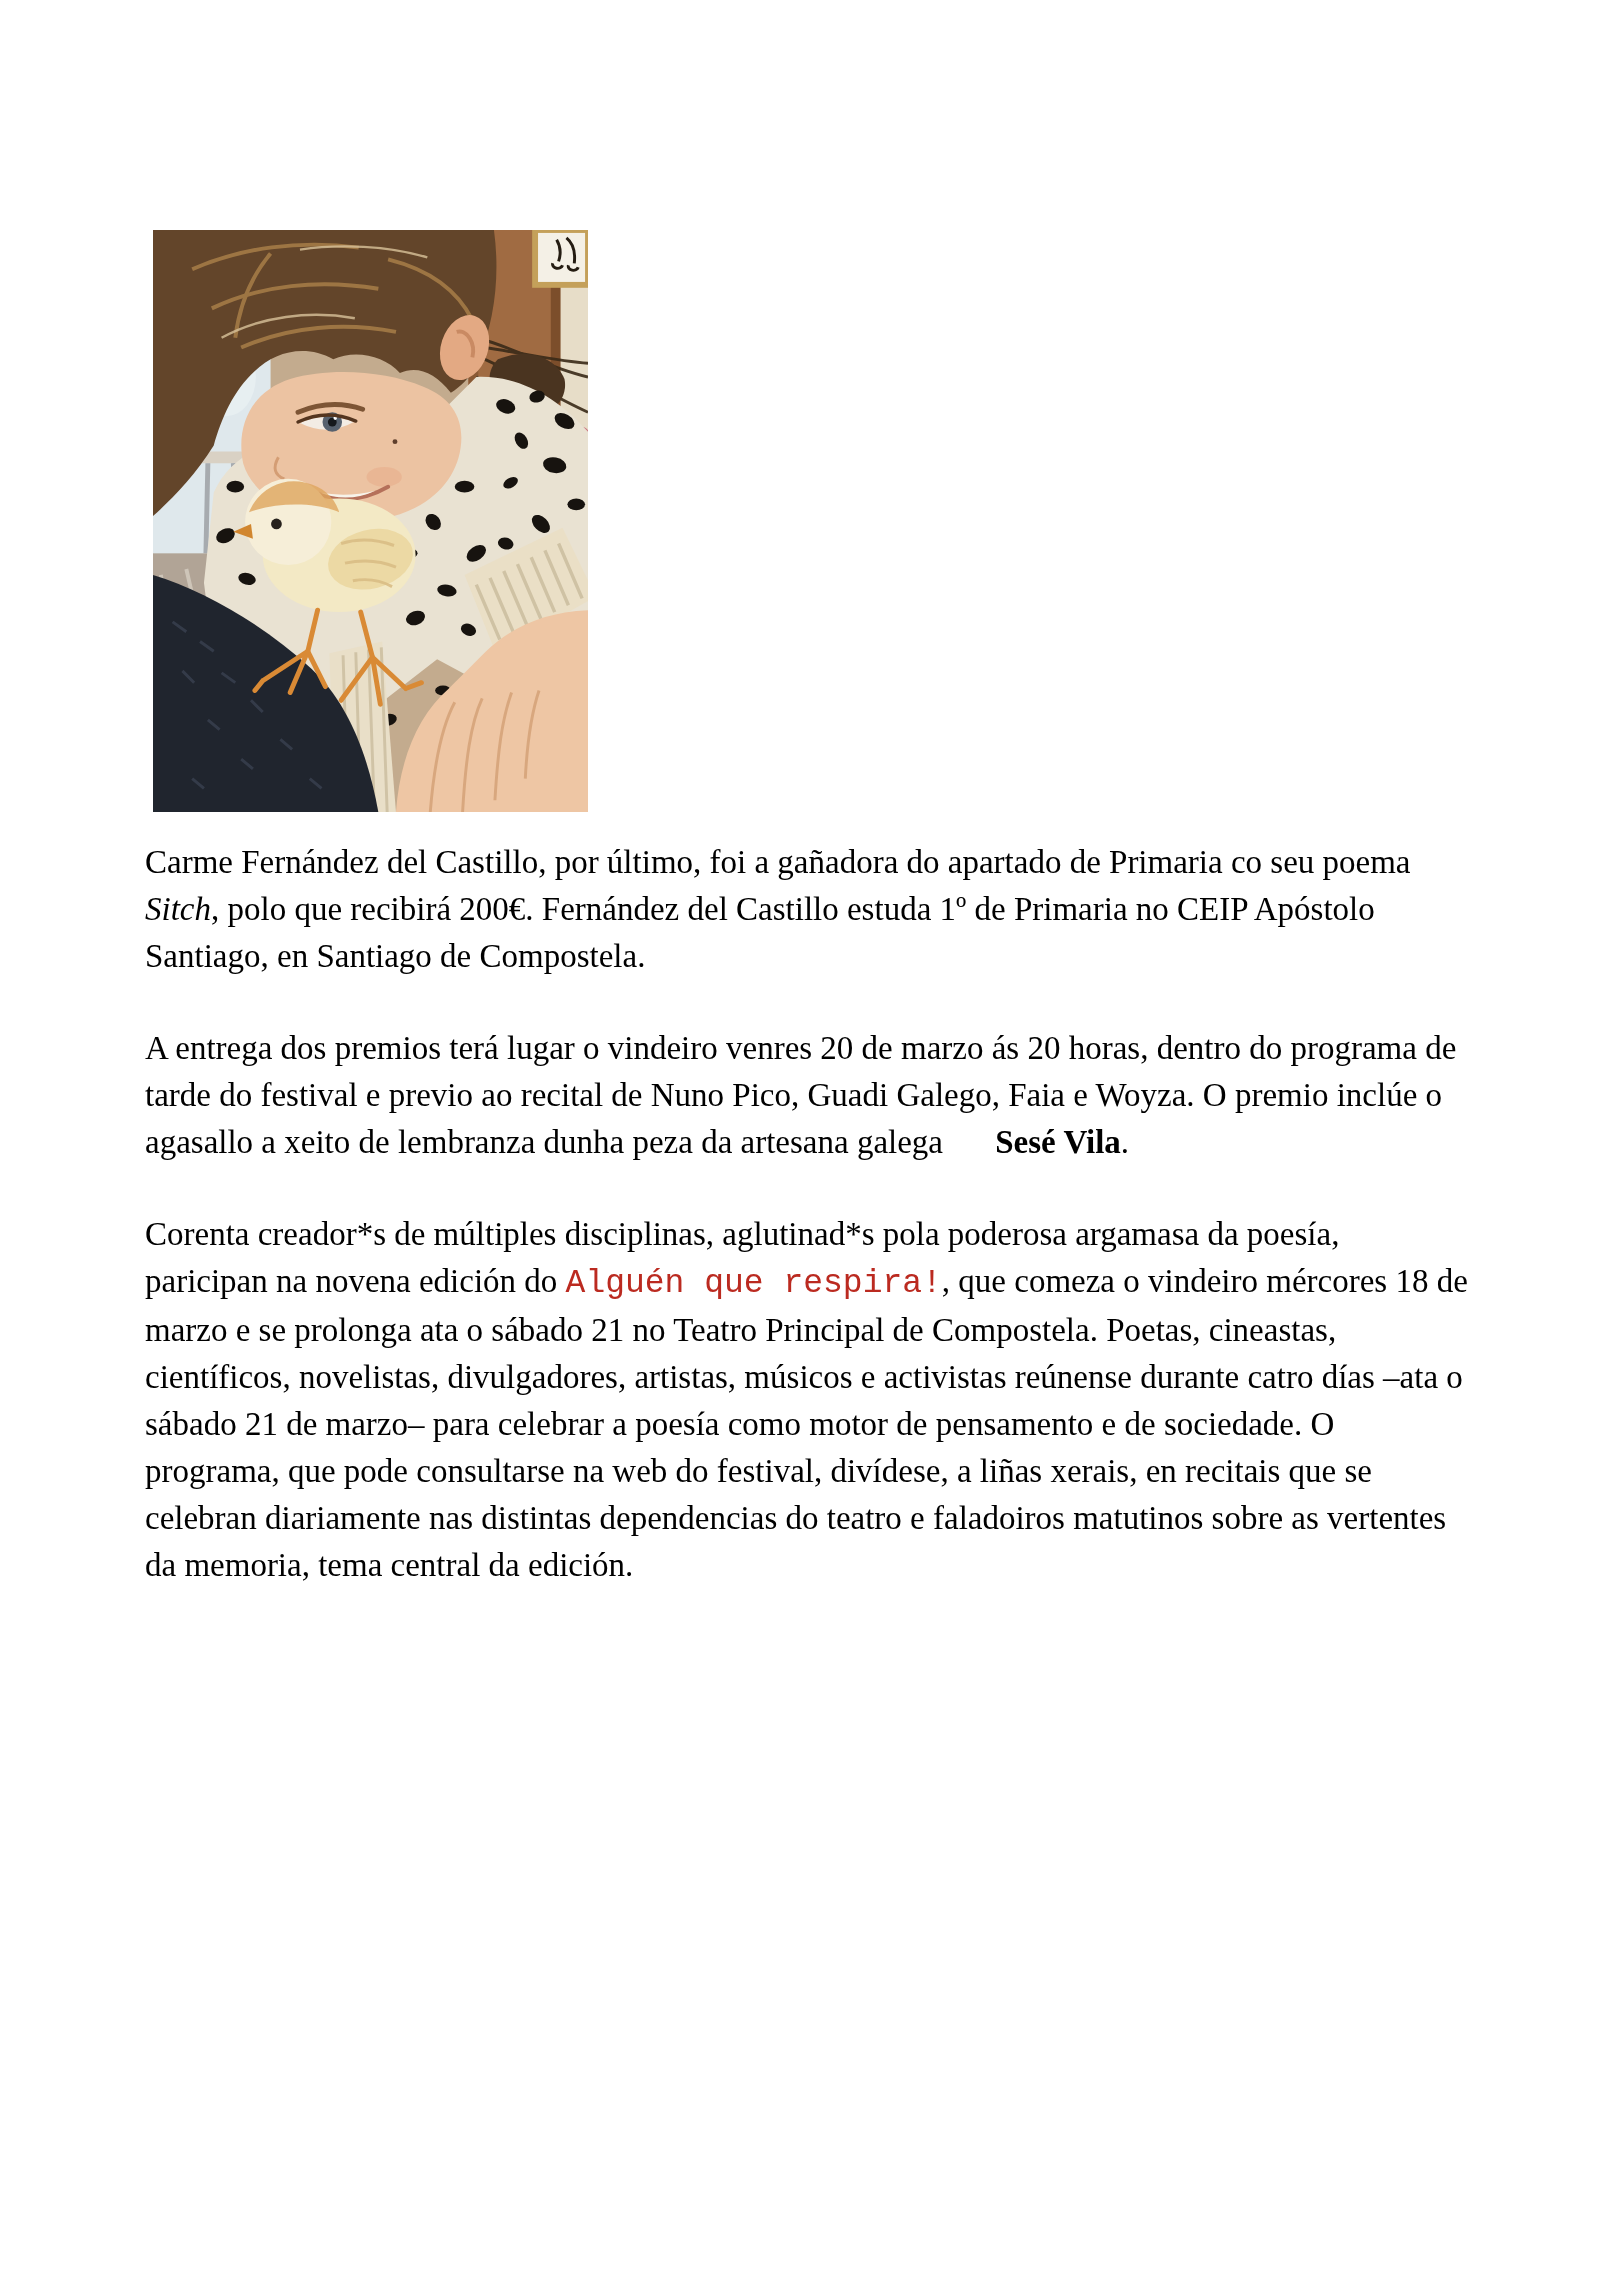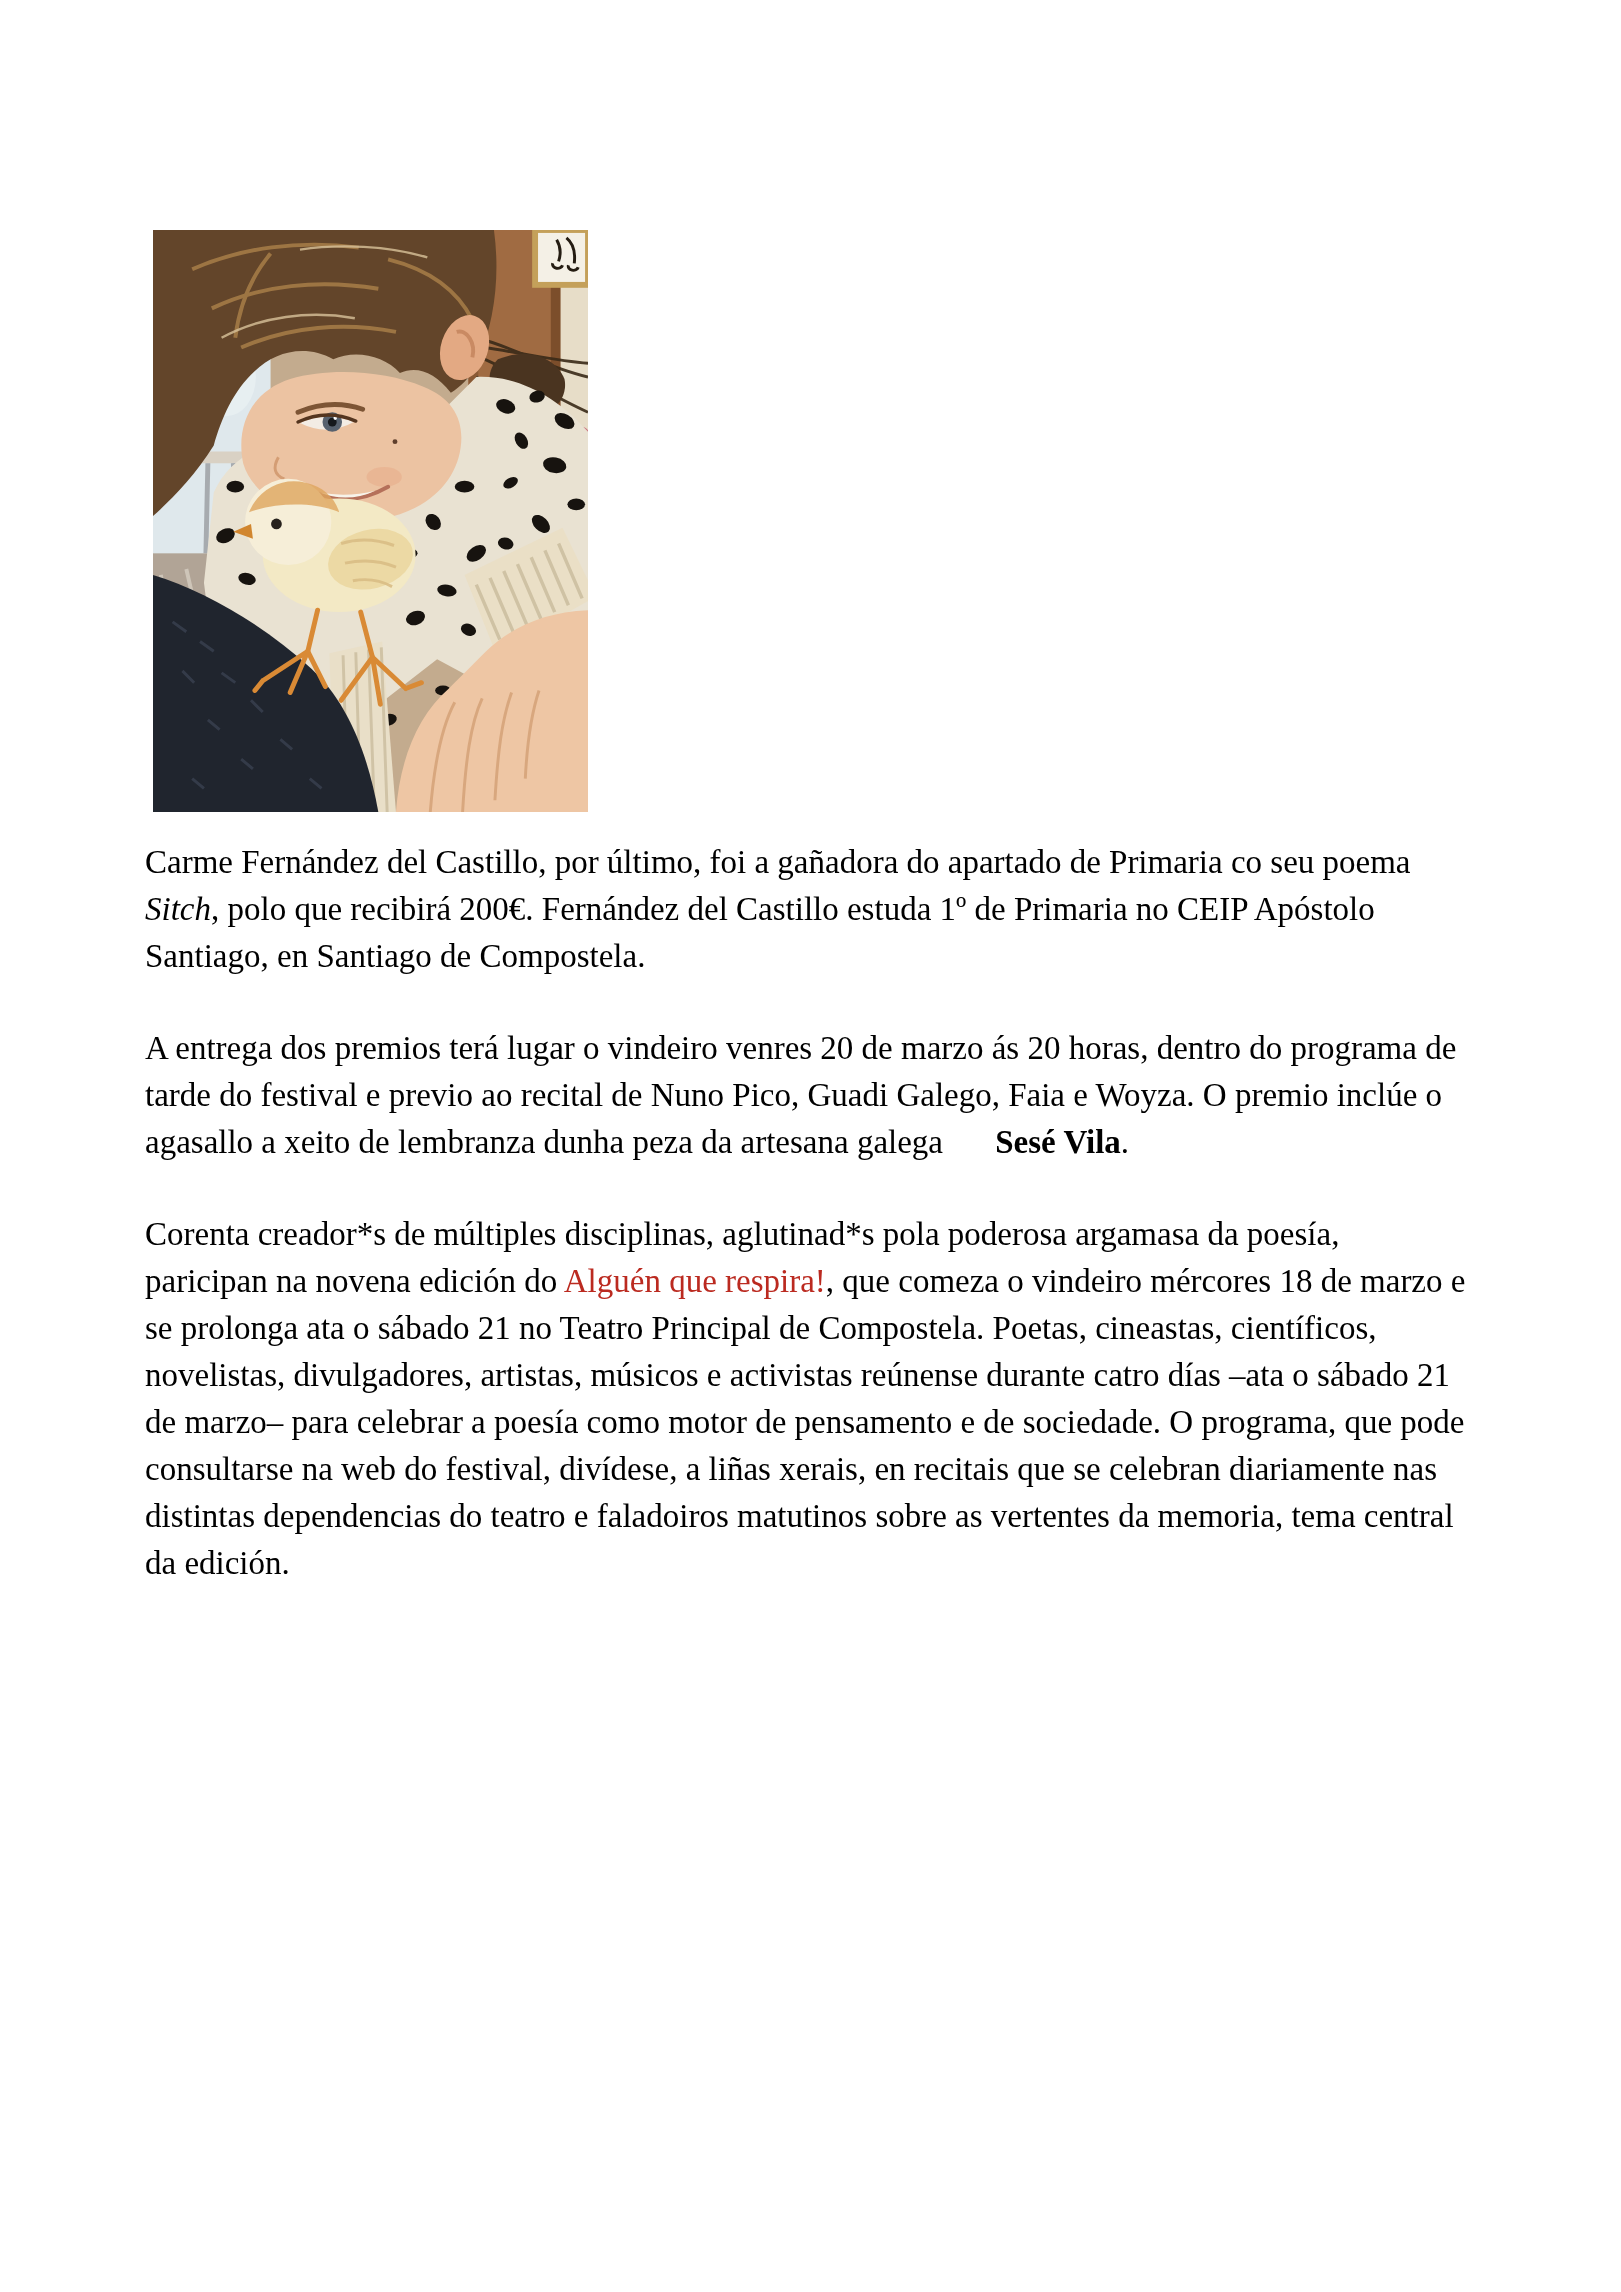--- a/index.html
+++ b/index.html
@@ -29,21 +29,21 @@
     font-family: "Liberation Serif", "DejaVu Serif", serif;
     font-size: 33px;
     line-height: 47px;
     color: var(--text-color, #000000);
     text-align: left;
   }
   .article p { margin: 0 0 45px 0; }
   .run-normal { font-style: normal; }
   .run-italic { font-style: italic; }
   .run-bold   { font-weight: bold; margin-left: 44px; }
-  .run-link   { color: var(--link-color, #bb2a20); cursor: pointer; }
+  .run-link   { color: var(--link-color, #bb2a20); cursor: pointer; font-family: Liberation Mono, monospace; }
 </style>
 </head>
 <body>
 
 <div class="page">
 
   <figure class="photo" aria-label="Nena con pelo castaño rizado, cun xersei de estampado de leopardo, sostendo un pitiño amarelo nas mans">
     <svg viewBox="0 0 444 594" preserveAspectRatio="none" xmlns="http://www.w3.org/2000/svg" role="img">
 
       <rect width="444" height="594" fill="#c3ab8e"></rect>

